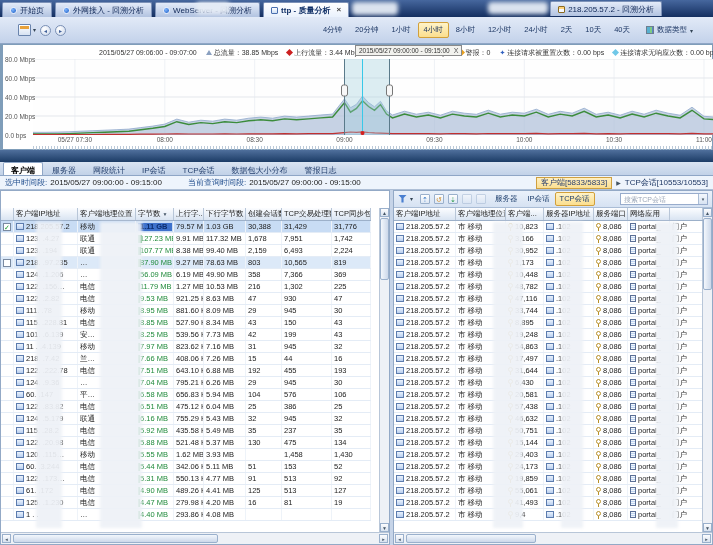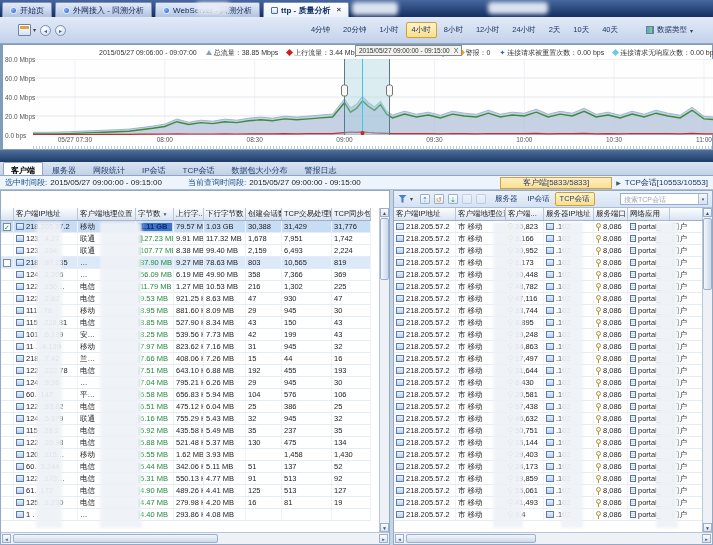--- a/index.html
+++ b/index.html
@@ -20,21 +20,21 @@
 
 
 .toolbar{position:absolute;left:0;top:17px;width:713px;height:27px;background:linear-gradient(#e2eaf7,#c3d2ea);border-bottom:1px solid #8fa6c6;display:flex;align-items:center;padding:0 18px;z-index:10}
 .calbtn{width:13px;height:12px;border:1px solid #6a84ad;background:linear-gradient(#fff,#d7e2f2);border-radius:1px;position:relative}
 .calbtn::before{content:"";position:absolute;left:1px;top:1px;right:1px;height:3px;background:#e8a23c}
 .calbtn::after{content:"▾";position:absolute;right:-6px;top:1px;font-size:6px;color:#345}
 .navcircle{width:11px;height:11px;border-radius:50%;border:1px solid #7a90b5;background:radial-gradient(circle at 35% 30%,#fff,#cdd9ec);margin-left:9px;font-size:6px;color:#41619a;display:flex;align-items:center;justify-content:center}
 .timegroup{margin-left:auto;display:flex;align-items:center}
 .tbtn{font-size:7.5px;color:#17315f;padding:2px 5px;margin-left:1px;border:1px solid transparent;border-radius:2px;white-space:nowrap}
 .tbtn.active{background:linear-gradient(#fff3c8,#fbde8e);border-color:#d2a03a}
-.dtype{display:flex;align-items:center;gap:3px;font-size:7.5px;color:#17315f;margin-left:22px;margin-right:2px;white-space:nowrap}
+.dtype{display:flex;align-items:center;gap:3px;font-size:7.5px;color:#17315f;margin-left:10px;margin-right:2px;white-space:nowrap}
 .dt-icon{width:8px;height:8px;background:linear-gradient(90deg,#3aa6c8 0 3px,#6ac86a 3px 5px,#3a6fc4 5px);border:1px solid #567;opacity:.8}
 .dtype .arr{font-size:6px;color:#345}
 
 
 .chartpanel{position:absolute;left:0;top:44px;width:713px;height:106px;background:#fff;border:1px solid #7f9db9;border-left:3px solid #7f9db9}
 .stats{position:absolute;left:96px;top:2px;height:11px;display:flex;align-items:center;gap:9px;font-size:7px;color:#333;white-space:nowrap}
 .stat{display:flex;align-items:center;gap:2px}
 .mk{width:5px;height:5px;display:inline-block}
 .mk.tri{width:0;height:0;border-left:3px solid transparent;border-right:3px solid transparent;border-bottom:5px solid #8aa0c0;background:none}
 .mk.diamond{transform:rotate(45deg)}
@@ -49,21 +49,21 @@
 
 
 .splitter{position:absolute;left:0;top:150px;width:713px;height:12px;background:linear-gradient(#4f6f9c,#1c3c66)}
 .viewtabs{position:absolute;left:0;top:162px;width:713px;height:14px;background:linear-gradient(#dae4f2,#c2d2e8);border-bottom:1px solid #8fa6c6;display:flex;align-items:flex-end;padding-left:3px}
 .vtab{height:13px;padding:2px 7px 1px;font-size:8px;color:#25406e;margin-right:1px;border:1px solid transparent;border-bottom:none;border-radius:2px 2px 0 0;white-space:nowrap}
 .vtab.active{background:#fff;border-color:#8fa6c6;font-weight:bold;color:#000}
 .inforow{position:absolute;left:0;top:176px;width:713px;height:14px;background:#eef4fc;border-bottom:1px solid #aebfd6;display:flex;align-items:center;font-size:8px;padding:0 5px;white-space:nowrap}
 .inforow .lab{color:#24508f;margin-right:3px}
 .inforow .val{color:#222;margin-right:26px}
 .crumdie{margin-left:auto;display:flex;align-items:center;gap:4px}
-.chip{background:linear-gradient(#ffefc0,#fbdf92);border:1px solid #cfa040;padding:0 22px;font-size:8px;color:#2a3f6e;height:12px;display:flex;align-items:center}
+.chip{background:linear-gradient(#ffefc0,#fbdf92);border:1px solid #cfa040;padding:0 4px;font-size:8px;color:#2a3f6e;height:12px;display:flex;align-items:center}
 .crumb-arrow{font-size:6px;color:#456}
 .chip2{font-size:8px;color:#17315f}
 
 
 .panel{position:absolute;top:190px;height:355px;background:#fff;border:1px solid #93a9c6}
 .panel.left{left:0;width:390px}
 .panel.right{left:393px;width:320px}
 .pdivider{position:absolute;left:390px;top:190px;width:3px;height:355px;background:#c6d4e8}
 .ptoolbar{position:absolute;left:0;top:0;right:0;height:17px;background:linear-gradient(#eaf1fa,#d6e2f2);border-bottom:1px solid #aabdd6;display:flex;align-items:center;gap:4px;padding:0 4px}
 .funnel{width:9px;height:9px;position:relative}
@@ -127,20 +127,24 @@
         <span>外网接入 - 回溯分析</span>
       </div>
       <div class="tab">
         <span class="ticon clock"></span>
         <span>WebServer - 回溯分析</span>
       </div>
       <div class="tab active">
         <span class="ticon page"></span>
         <span>ttp - 质量分析</span>
         <span class="tclose">×</span>
+      </div>
+      <div class="tab righttab">
+        <span class="ticon cal"></span>
+        <span>218.205.57.2 - 回溯分析</span>
       </div>
     </div>
   <div class="blob" style="left:196px;top:2px;width:34px;height:12px"></div>
   <div class="blob" style="left:352px;top:2px;width:46px;height:13px"></div>
   <div class="blob" style="left:488px;top:2px;width:60px;height:12px"></div>
 
   <div class="toolbar">
     <span class="calbtn"></span>
     <span class="navcircle">◂</span>
     <span class="navcircle" style="margin-left:4px">▸</span>
@@ -686,21 +690,21 @@
           <div class="td" style="width: 58px;">电信</div>
           <div class="td" style="width: 38px;">
             <span class="byteswrap">
               <span class="bbar" style="width: 2px;"></span>
               <span class="bval">5.44 MB</span>
             </span>
           </div>
           <div class="td num" style="width: 30px;">342.06 KB</div>
           <div class="td num" style="width: 42px;">5.11 MB</div>
           <div class="td num" style="width: 36px;">51</div>
-          <div class="td num" style="width: 50px;">137</div>
+          <div class="td num" style="width: 50px;">153</div>
           <div class="td num" style="width: 39px;">52</div>
         </div>
         <div class="trow">
           <div class="td" style="width: 13px;"></div>
           <div class="td" style="width: 64px;">
             <span class="pc"></span>
             <span>122.  .173…</span>
           </div>
           <div class="td" style="width: 58px;">电信</div>
           <div class="td" style="width: 38px;">

